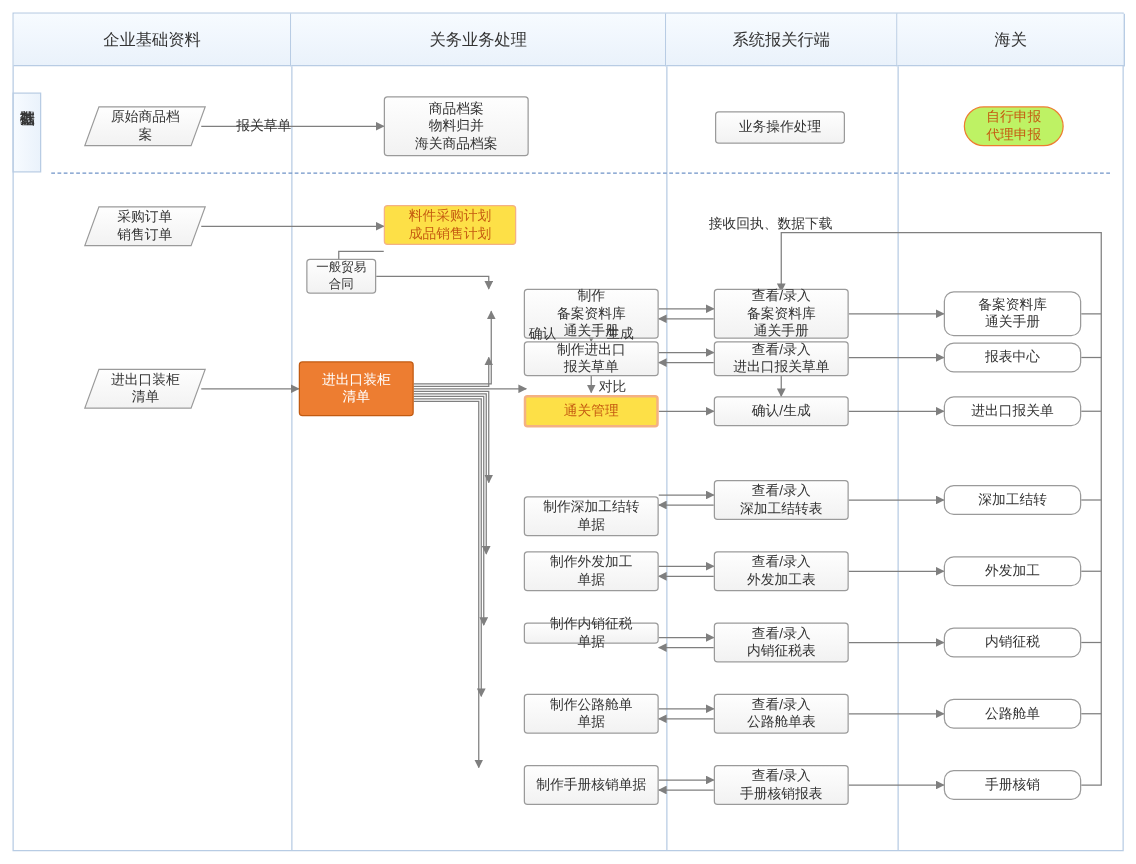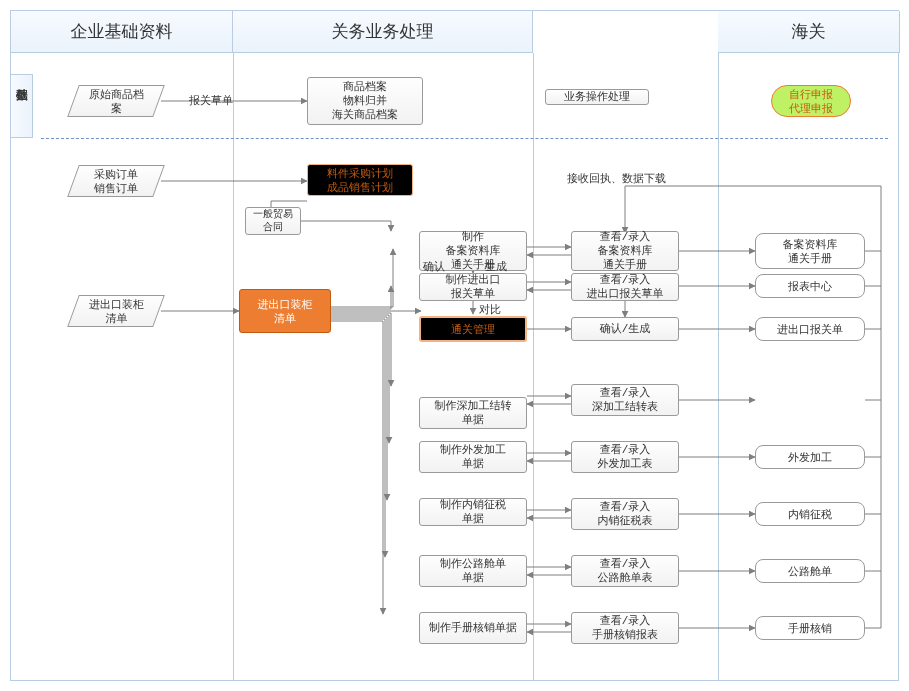--- a/index.html
+++ b/index.html
@@ -13,21 +13,21 @@
     position: relative;
     width: 889px; height: 671px;
     border: 1px solid #b8cce4;
   }
   .col-head {
     position: absolute; top: 0; height: 42px;
     border-right: 1px solid #b8cce4;
     border-bottom: 1px solid #b8cce4;
     background: linear-gradient(#f7fbff,#eaf2fb);
     display: flex; align-items: center; justify-content: center;
-    font-size: 17px;
+    font-size: 13px;
   }
   .col-head:last-of-type { border-right: none; }
   .col-sep {
     position: absolute; top: 42px; bottom: 0; width: 0;
     border-left: 1px solid #b8cce4;
   }
   .row-label {
     position: absolute;
     writing-mode: vertical-rl; text-orientation: upright;
     font-size: 12px;
@@ -40,54 +40,55 @@
     border-top: 1px dashed #6f93c7;
   }
   .node {
     position: absolute;
     display: flex; align-items: center; justify-content: center;
     text-align: center; line-height: 1.3;
     font-size: 11px;
   }
   .box {
     background: linear-gradient(#fefefe,#f2f2f2);
-    border: 1px solid #9a9a9a; border-radius: 3px; font-family: Liberation Mono, monospace;
+    border: 1px solid #9a9a9a; border-radius: 3px;
   }
   .box-round {
     background: #fff; border: 1px solid #9a9a9a; border-radius: 8px;
   }
   .para {
     background: linear-gradient(#fefefe,#f2f2f2);
     border: 1px solid #9a9a9a;
     transform: skewX(-20deg);
   }
   .para > span { display:inline-block; transform: skewX(20deg); white-space: pre; }
   .orange-solid {
     background: #ed7d31; color: #fff; border: 1px solid #c15a11; border-radius: 3px;
   }
   .orange-outline {
-    background: #000000; border: 2px solid #f4b183; color: #c55a11; border-radius: 3px;
+    background: #fde047; border: 2px solid #f4b183; color: #c55a11; border-radius: 3px;
   }
   .orange-outline.thin { border-width: 1px; }
   .pill {
     background: #bef264; border: 1px solid #ed7d31; color: #c55a11; border-radius: 16px;
   }
   .txt { position: absolute; font-size: 11px; pointer-events:none; }
   
   svg.wires { position: absolute; left:0; top:0; width:889px; height:671px; pointer-events:none; }
   svg .ln { stroke:#7f7f7f; stroke-width:1; fill:none; }
   svg .arr { fill:#7f7f7f; }
 </style>
 </head>
 <body>
 
 <div class="diagram">
 
   <div class="col-head" style="left:0;width:222px">企业基础资料</div>
   <div class="col-head" style="left:222px;width:300px">关务业务处理</div>
+  <div class="col-head" style="left:522px;width:185px">系统报关行端</div>
   <div class="col-head" style="left:707px;width:182px">海关</div>
   <div class="col-sep" style="left:222px"></div>
   <div class="col-sep" style="left:522px"></div>
   <div class="col-sep" style="left:707px"></div>
 
   <div class="row-label" style="left:-1px;top:63px;height:64px">基础数据</div>
 
   <div class="dashline"></div>
 
   <svg class="wires">
@@ -168,21 +169,21 @@
     <line class="ln" x1="462" y1="289" x2="462" y2="303" marker-end="url(#ar)"></line>
 
     <line class="ln" x1="614" y1="289" x2="614" y2="306" marker-end="url(#ar)"></line>
   </svg>
 
   <div class="node para" style="left:62px;top:74px;width:86px;height:32px">
       <span>原始商品档<br>案</span>
     </div>
   <div class="txt" style="left:178px;top:82px">报关草单</div>
   <div class="node box" style="left:296px;top:66px;width:116px;height:48px">商品档案<br>物料归并<br>海关商品档案</div>
-  <div class="node box" style="left:534px;top:78px;width:104px;height:16px">业务操作处理</div>
+  <div class="node box" style="left:561px;top:78px;width:104px;height:26px">业务操作处理</div>
   <div class="node pill" style="left:760px;top:74px;width:80px;height:32px">自行申报<br>代理申报</div>
 
   <div class="node para" style="left:62px;top:154px;width:86px;height:32px">
       <span>采购订单<br>销售订单</span>
     </div>
   <div class="node orange-outline thin" style="left:296px;top:153px;width:106px;height:32px">料件采购计划<br>成品销售计划</div>
   <div class="node box" style="left:234px;top:196px;width:56px;height:28px;font-size:10px">一般贸易<br>合同</div>
 
   <div class="node para" style="left:62px;top:284px;width:86px;height:32px">
       <span>进出口装柜<br>清单</span>
@@ -190,35 +191,36 @@
   <div class="node orange-solid" style="left:228px;top:278px;width:92px;height:44px">进出口装柜<br>清单</div>
 
   <div class="node box" style="left:408px;top:220px;width:108px;height:40px">制作<br>备案资料库<br>通关手册</div>
   <div class="txt" style="left:412px;top:248px">确认</div>
   <div class="txt" style="left:474px;top:248px">生成</div>
   <div class="node box" style="left:408px;top:262px;width:108px;height:28px">制作进出口<br>报关草单</div>
   <div class="txt" style="left:468px;top:291px">对比</div>
   <div class="node orange-outline" style="left:408px;top:305px;width:108px;height:26px">通关管理</div>
   <div class="node box" style="left:408px;top:386px;width:108px;height:32px">制作深加工结转<br>单据</div>
   <div class="node box" style="left:408px;top:430px;width:108px;height:32px">制作外发加工<br>单据</div>
-  <div class="node box" style="left:408px;top:487px;width:108px;height:28px">制作内销征税<br>单据</div>
+  <div class="node box" style="left:408px;top:487px;width:108px;height:17px">制作内销征税<br>单据</div>
   <div class="node box" style="left:408px;top:544px;width:108px;height:32px">制作公路舱单<br>单据</div>
   <div class="node box" style="left:408px;top:601px;width:108px;height:32px">制作手册核销单据</div>
 
   <div class="txt" style="left:556px;top:160px">接收回执、数据下载</div>
   <div class="node box" style="left:560px;top:220px;width:108px;height:40px">查看/录入<br>备案资料库<br>通关手册</div>
   <div class="node box" style="left:560px;top:262px;width:108px;height:28px">查看/录入<br>进出口报关草单</div>
   <div class="node box" style="left:560px;top:306px;width:108px;height:24px">确认/生成</div>
   <div class="node box" style="left:560px;top:373px;width:108px;height:32px">查看/录入<br>深加工结转表</div>
   <div class="node box" style="left:560px;top:430px;width:108px;height:32px">查看/录入<br>外发加工表</div>
   <div class="node box" style="left:560px;top:487px;width:108px;height:32px">查看/录入<br>内销征税表</div>
   <div class="node box" style="left:560px;top:544px;width:108px;height:32px">查看/录入<br>公路舱单表</div>
   <div class="node box" style="left:560px;top:601px;width:108px;height:32px">查看/录入<br>手册核销报表</div>
 
   <div class="node box-round" style="left:744px;top:222px;width:110px;height:36px">备案资料库<br>通关手册</div>
   <div class="node box-round" style="left:744px;top:263px;width:110px;height:24px">报表中心</div>
   <div class="node box-round" style="left:744px;top:306px;width:110px;height:24px">进出口报关单</div>
+  <div class="node box-round" style="left:744px;top:377px;width:110px;height:24px">深加工结转</div>
   <div class="node box-round" style="left:744px;top:434px;width:110px;height:24px">外发加工</div>
   <div class="node box-round" style="left:744px;top:548px;width:110px;height:24px">公路舱单</div>
   <div class="node box-round" style="left:744px;top:491px;width:110px;height:24px">内销征税</div>
   <div class="node box-round" style="left:744px;top:605px;width:110px;height:24px">手册核销</div>
 
 </div>
 
 </body></html>

